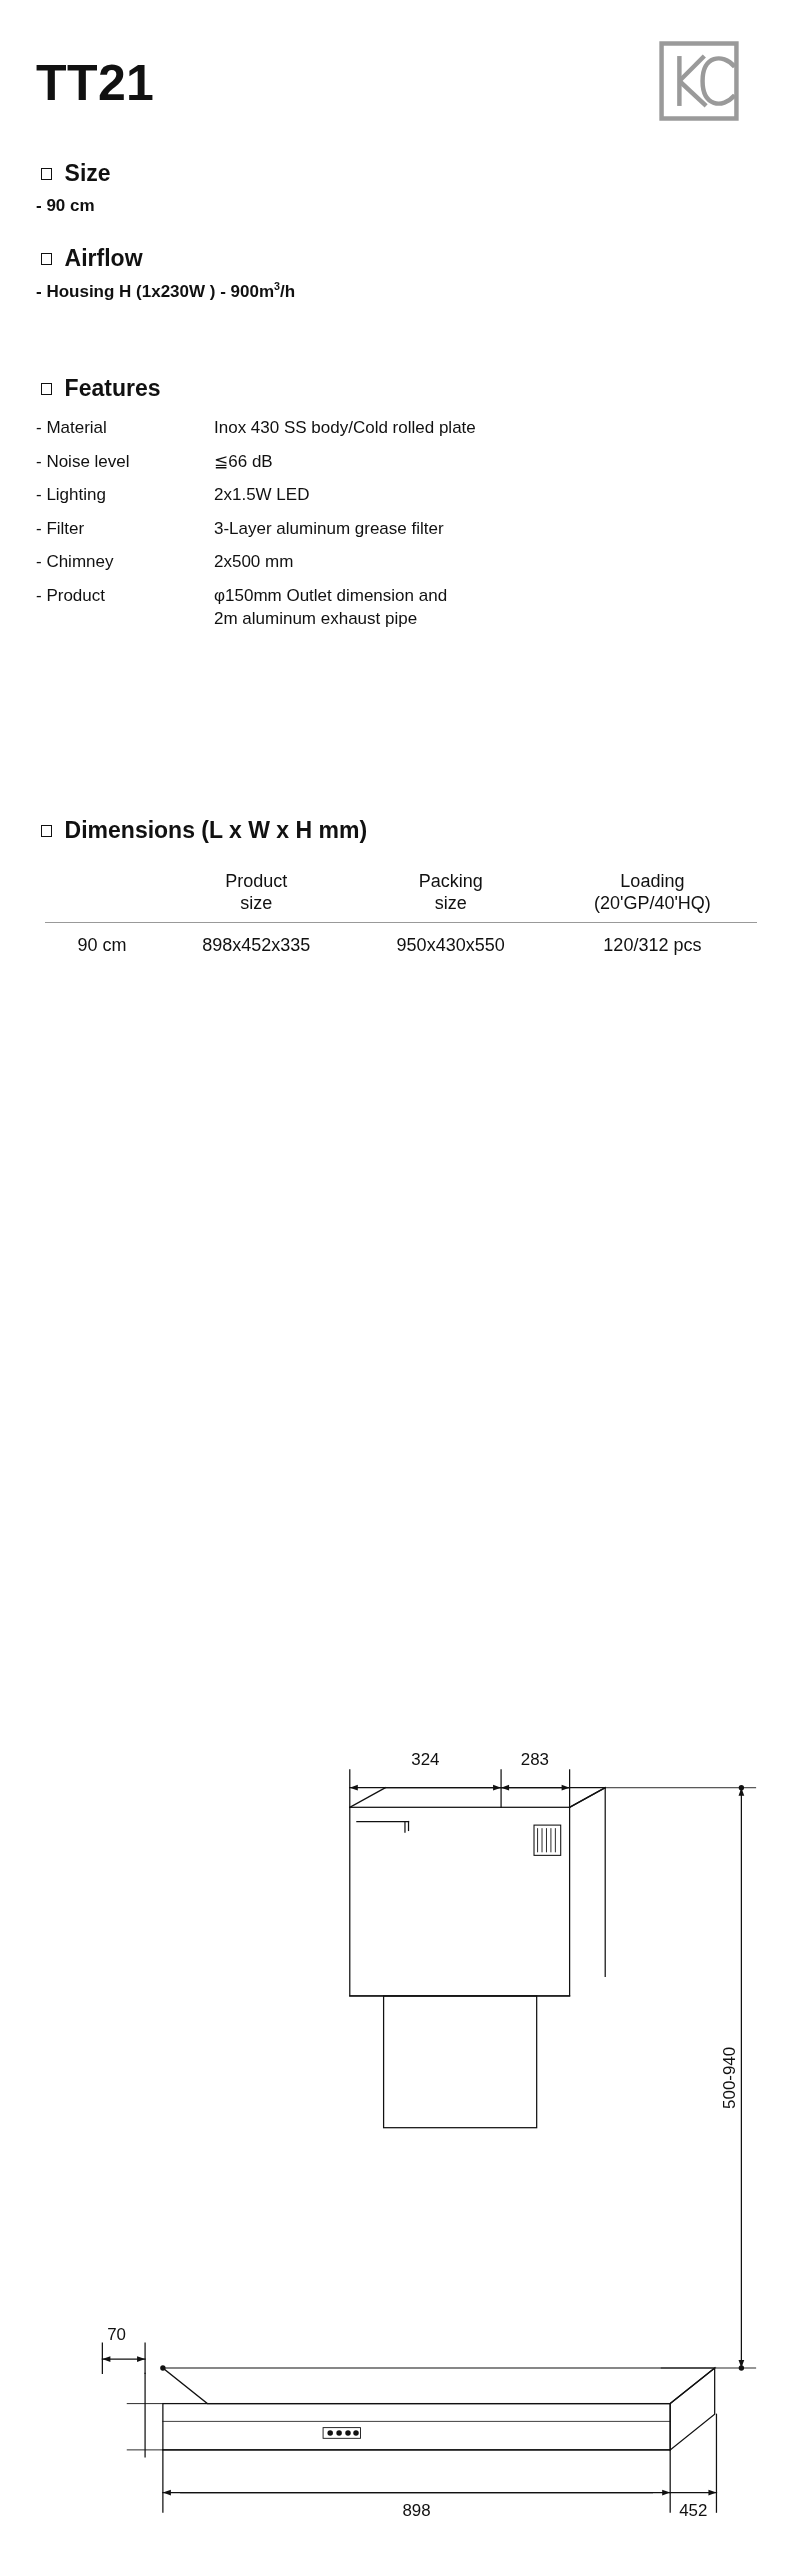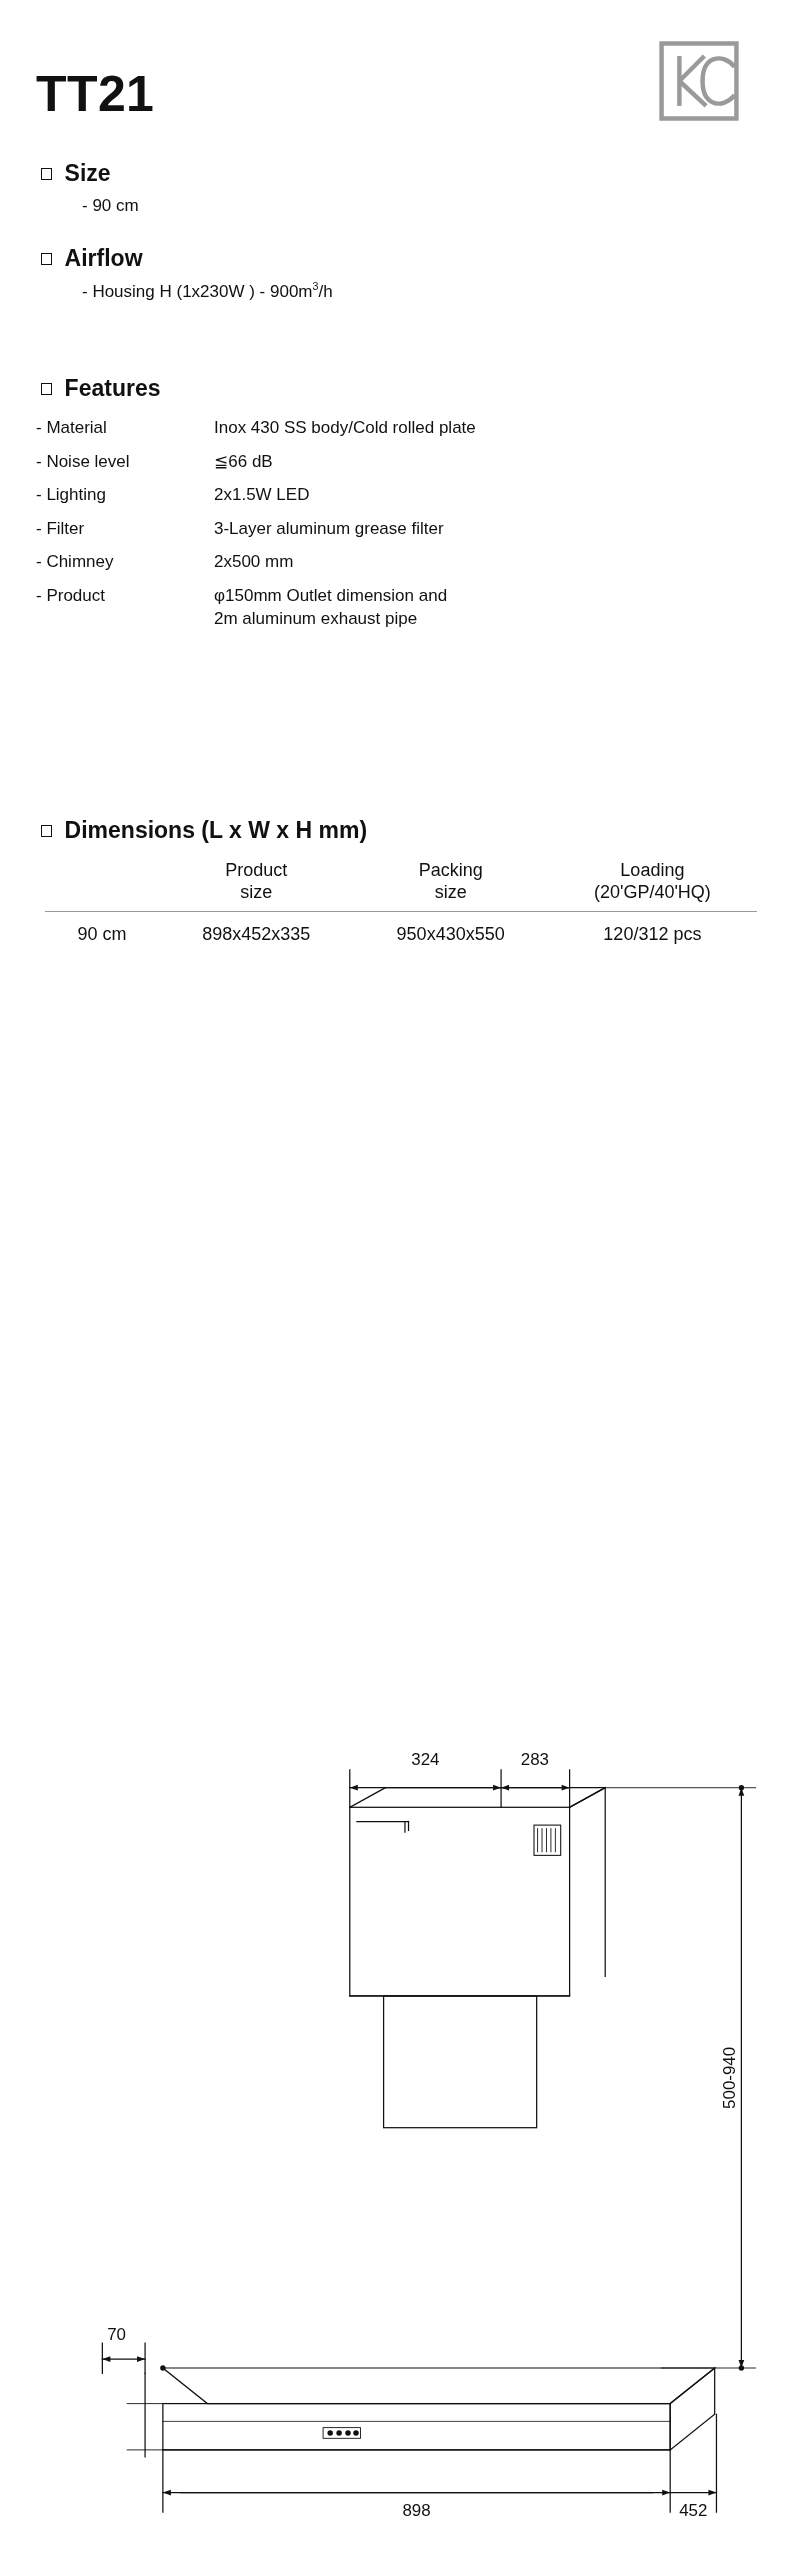--- a/index.html
+++ b/index.html
@@ -25,21 +25,21 @@
   }
 
   
   .header {
     position: relative;
     height: 160px;
   }
   .product-title {
     position: absolute;
     left: 0px;
-    top: 69px;
+    top: 58px;
     font-size: 50px;
     font-weight: bold;
     letter-spacing: 0.4px;
     line-height: 1;
   }
   .kc-logo {
     position: absolute;
     right: 22px;
     top: 40px;
     width: 82px;
@@ -66,22 +66,22 @@
     margin-left: 4.5px;
   }
   .sec-title {
     font-size: 23px;
     font-weight: bold;
     line-height: 1.2;
   }
 
   .simple-line {
     font-size: 17px;
-    margin-left: 46px;
     line-height: 1.5;
+    font-weight: bold;
   }
 
   .sup {
     font-size: 10.7px;
     vertical-align: super;
   }
 
   
   .feat-table {
     margin-top: 9px;
@@ -107,21 +107,21 @@
     margin-top: 7.1px;
   }
   .opt-list div {
     font-size: 17px;
     line-height: 1.45;
   }
 
   
   .dim-wrap {
     margin-left: 9px;
-    margin-top: 12px;
+    margin-top: 23px;
     width: 712px;
   }
   .dim-table {
     width: 712px;
     border-collapse: collapse;
     font-size: 18px;
   }
   .dim-table th {
     font-weight: normal;
     text-align: center;

